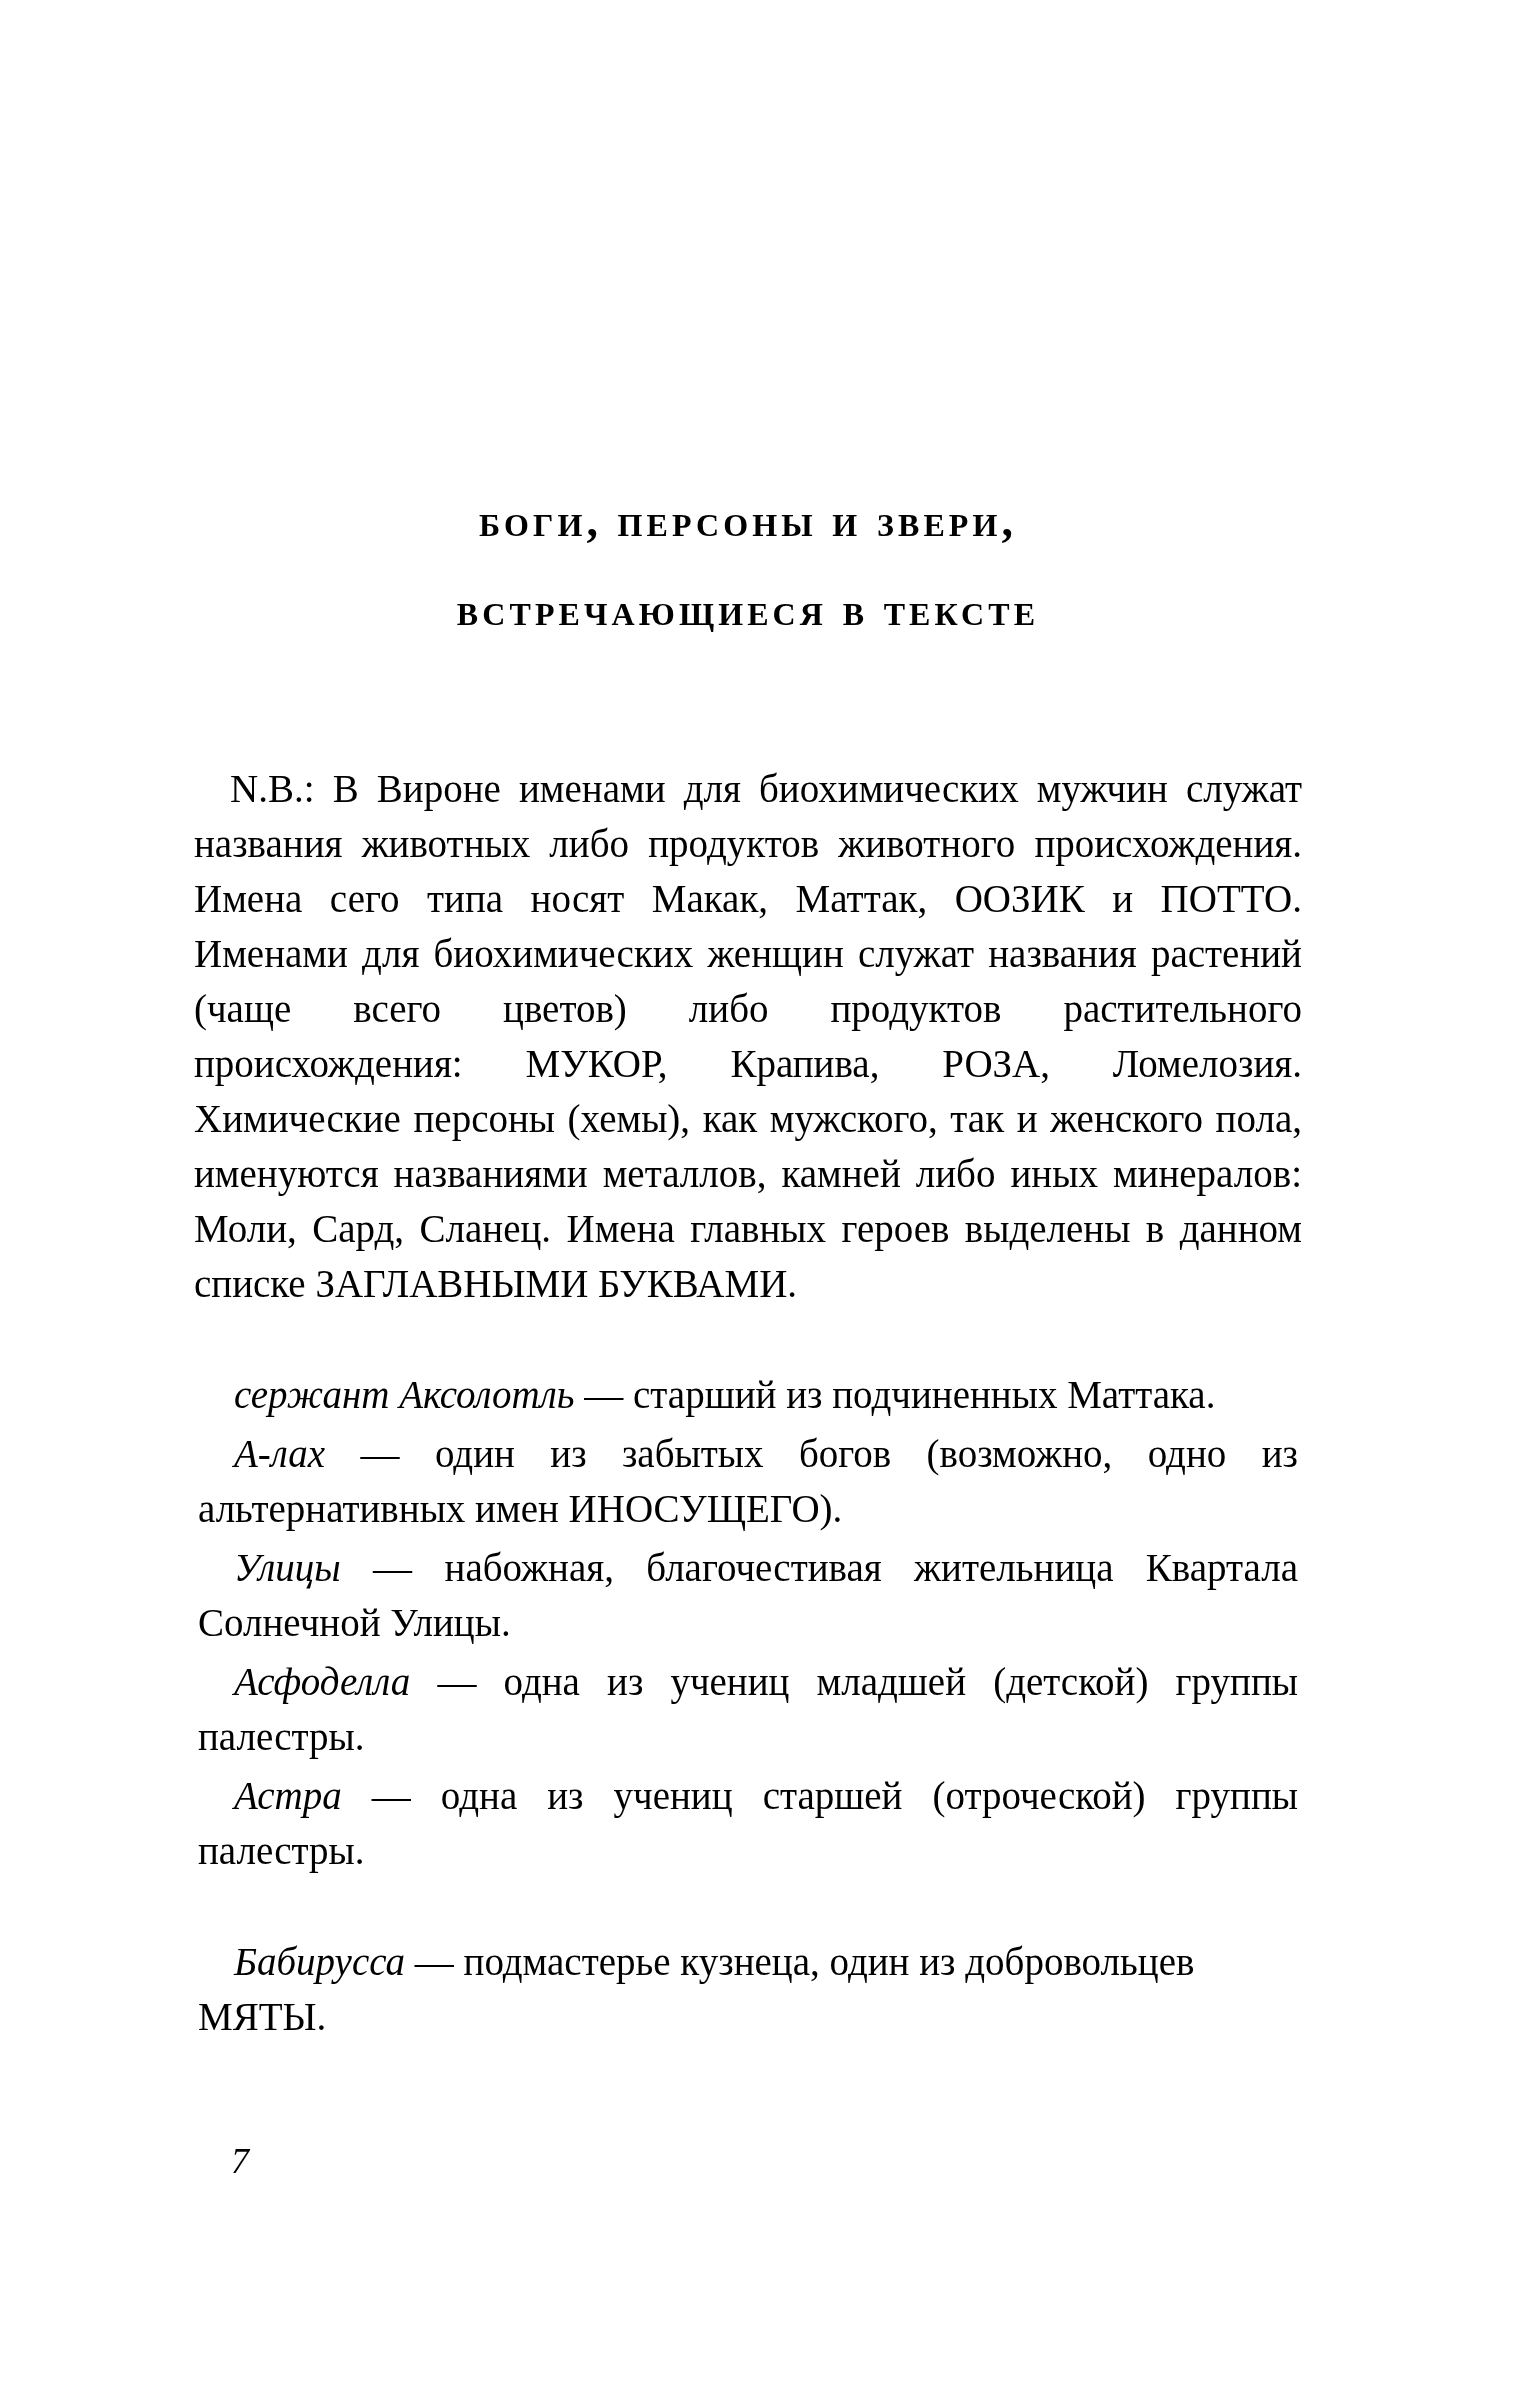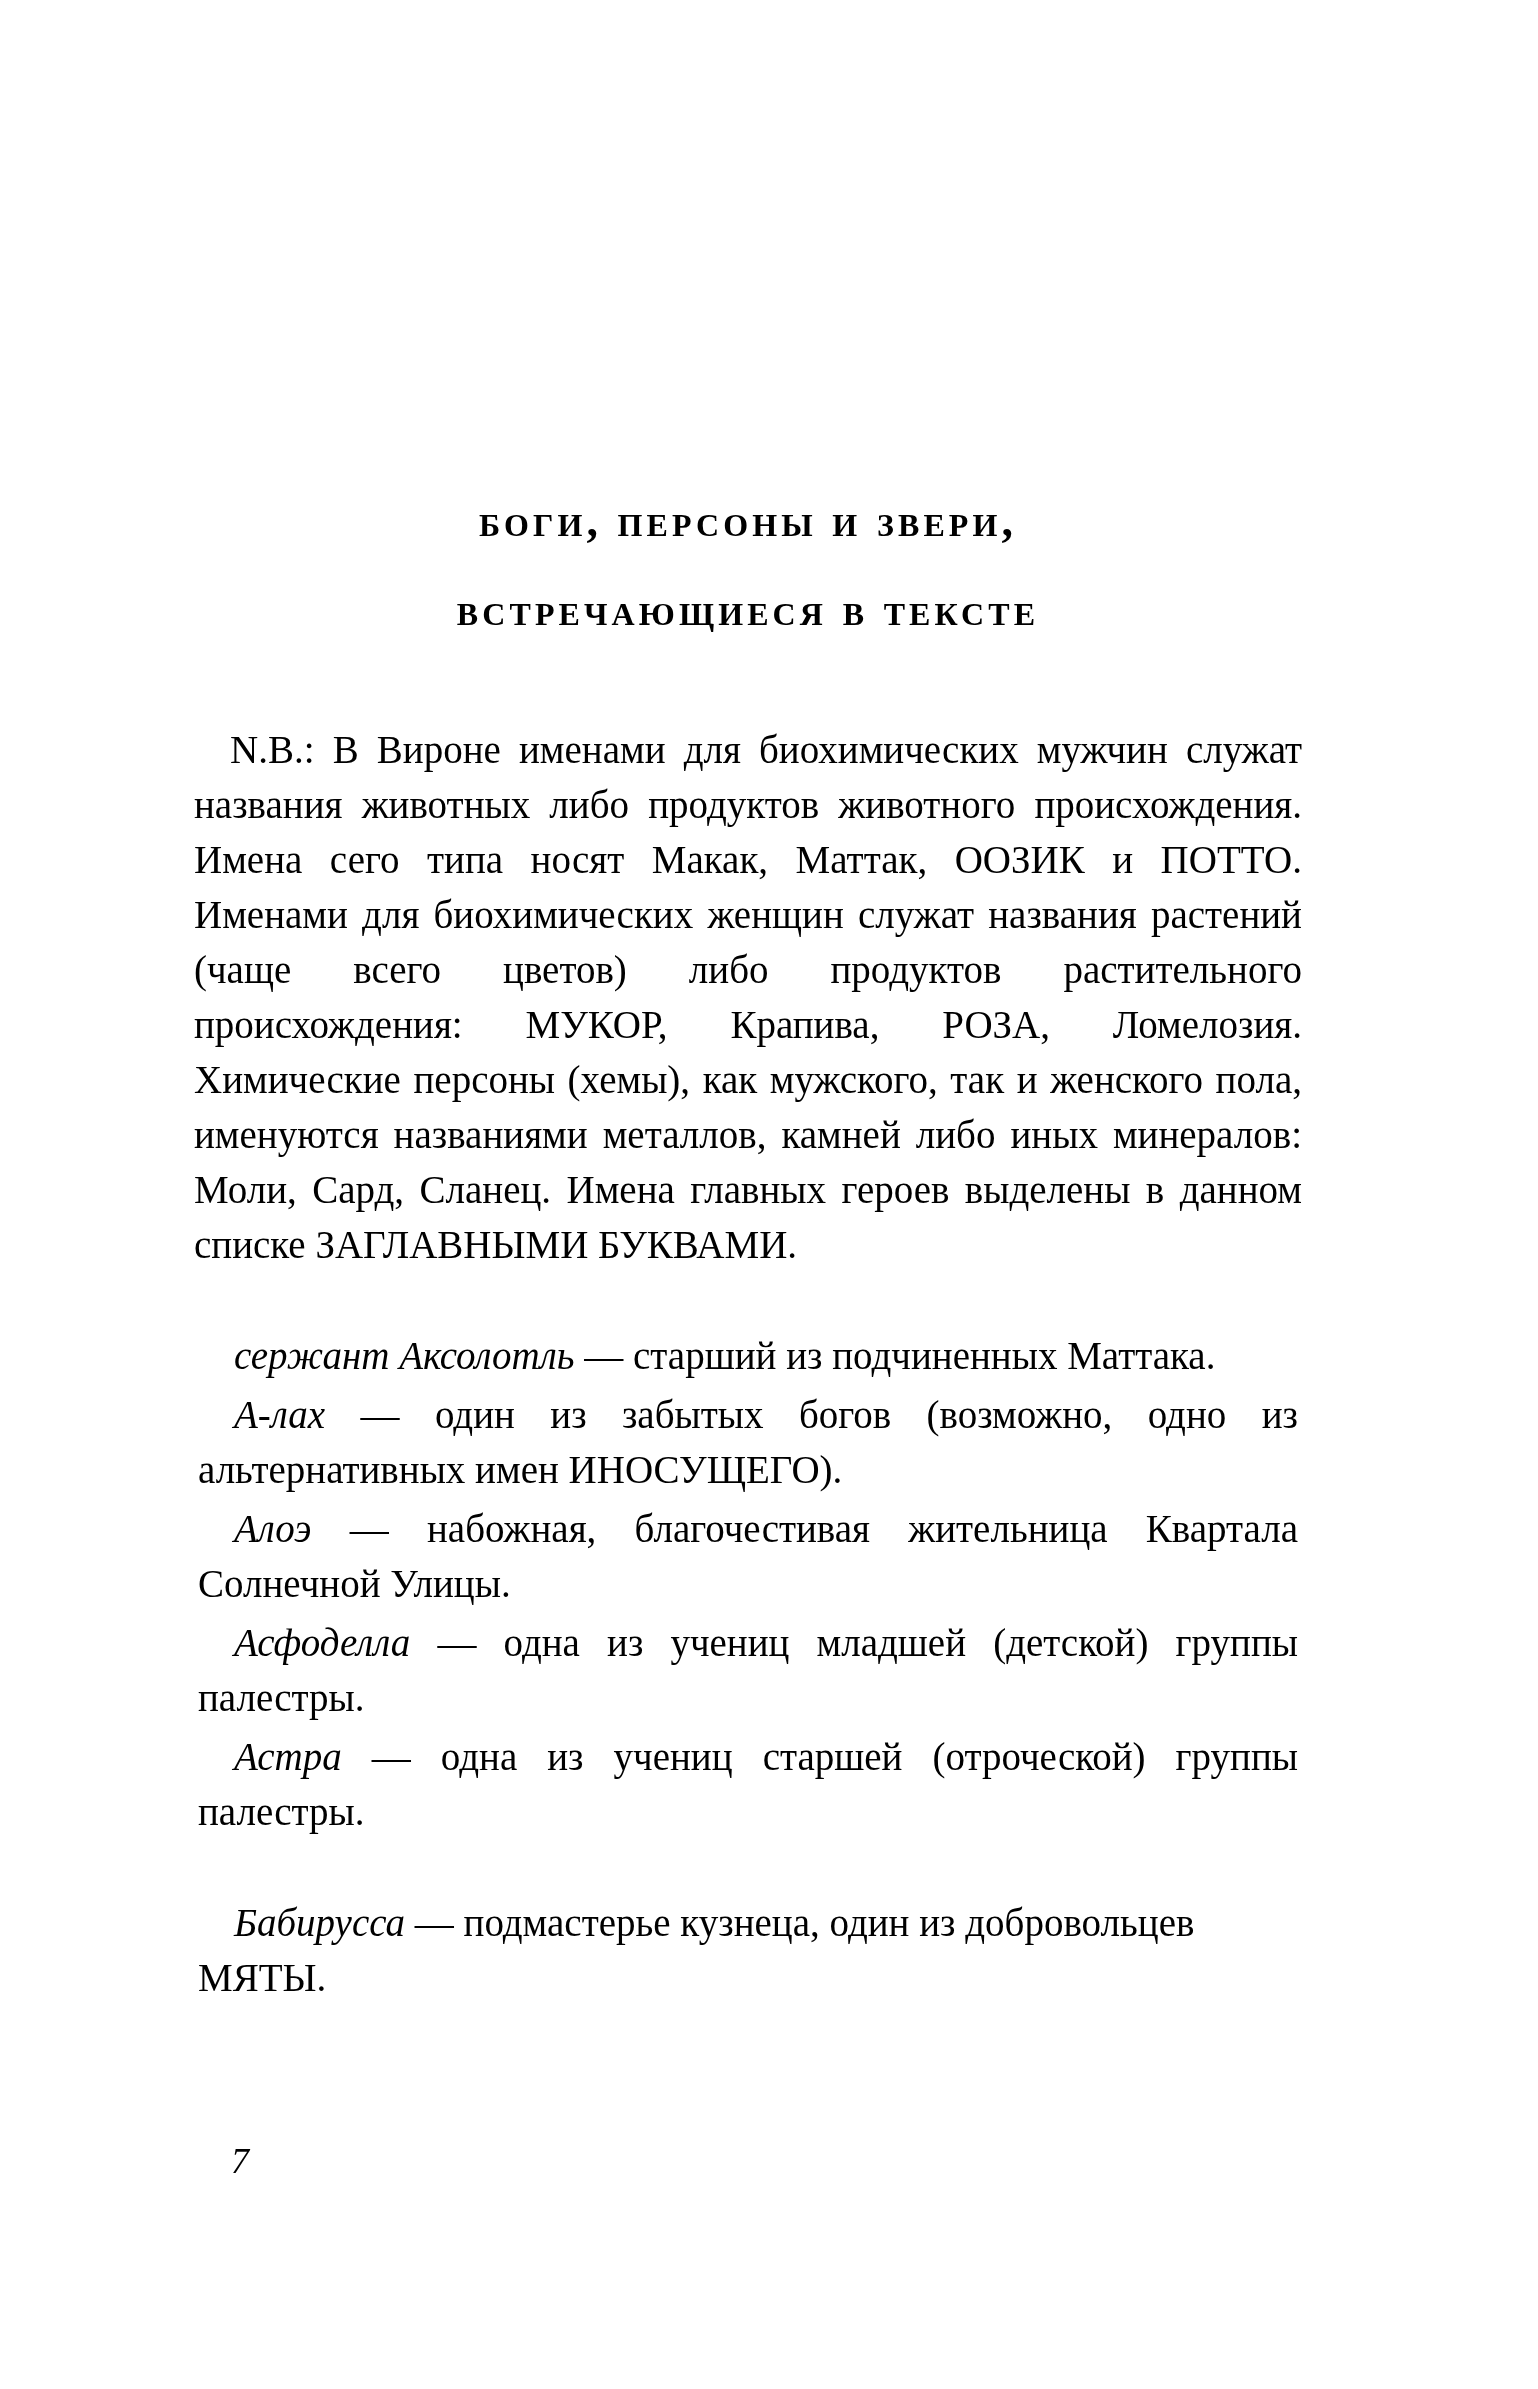--- a/index.html
+++ b/index.html
@@ -49,21 +49,21 @@
     margin: 0;
     font-size: 39px;
     line-height: 55px;
     text-align: justify;
     text-justify: inter-word;
     text-indent: 36px;
     hyphens: manual;
   }
 
   .intro-para {
-    margin-top: 68px;
+    margin-top: 107px;
   }
 
   .entries {
     margin-top: 56px;
   }
 
   .entry {
     margin: 4px;
     font-size: 39px;
     line-height: 55px;
@@ -110,21 +110,21 @@
 
       <p class="entry">
         <span class="headword">сержант Аксолотль</span><span> — </span><span>старший из подчиненных Маттака.</span>
       </p>
 
       <p class="entry">
         <span class="headword">А-лах</span><span> — </span><span>один из забытых богов (возможно, одно из альтернативных имен ИНОСУЩЕГО).</span>
       </p>
 
       <p class="entry">
-        <span class="headword">Алоэ</span><span> — </span><span>набожная, благочестивая жительница Квартала Солнечной Улицы.</span>
+        <span class="headword">Улицы</span><span> — </span><span>набожная, благочестивая жительница Квартала Солнечной Улицы.</span>
       </p>
 
       <p class="entry">
         <span class="headword">Асфоделла</span><span> — </span><span>одна из учениц младшей (детской) группы палестры.</span>
       </p>
 
       <p class="entry">
         <span class="headword">Астра</span><span> — </span><span>одна из учениц старшей (отроческой) группы палестры.</span>
       </p>
 

